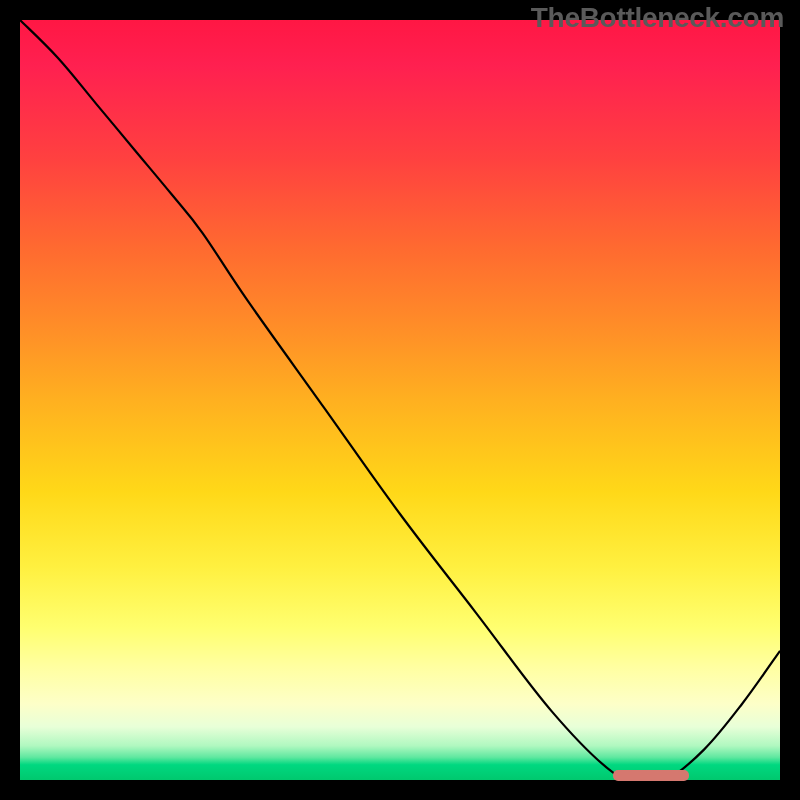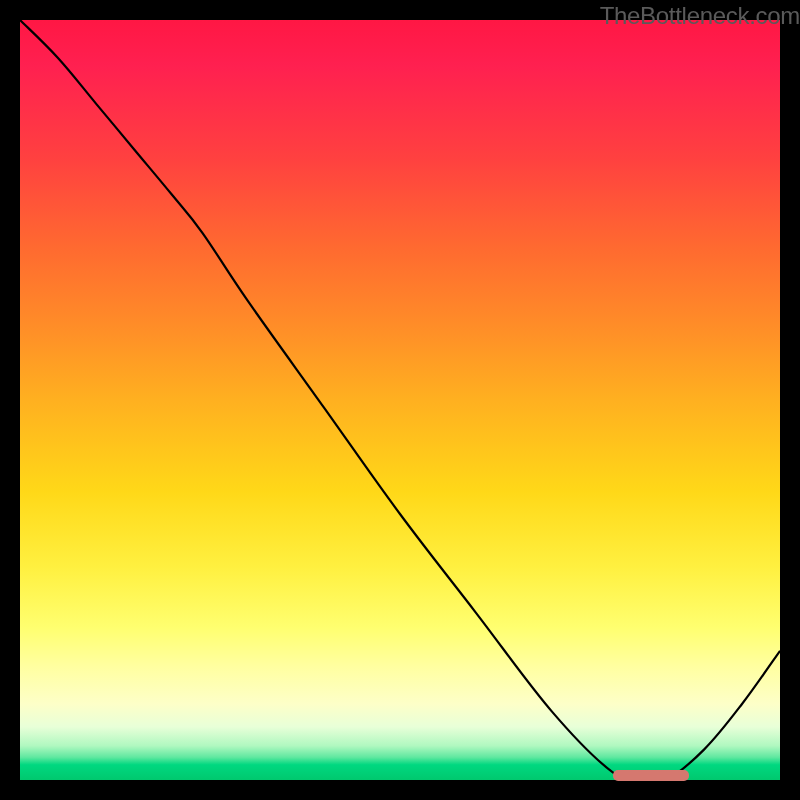--- a/index.html
+++ b/index.html
@@ -32,24 +32,24 @@
       #e8ffd8 93%,
       #b0f8c0 95.5%,
       #60e8a0 97%,
       #00d880 98%,
       #00c86e 100%
     );
   }
   .watermark {
     position: absolute;
     top: 2px;
-    right: 0;
+    right: 16px;
     color: #5a5a5a;
-    font-size: 24px;
-    font-weight: 400;
+    font-size: 28px;
+    font-weight: 700;
     letter-spacing: -0.3px;
     z-index: 10;
   }
   .curve {
     position: absolute;
     left: 0;
     top: 0;
     width: 760px;
     height: 760px;
   }

